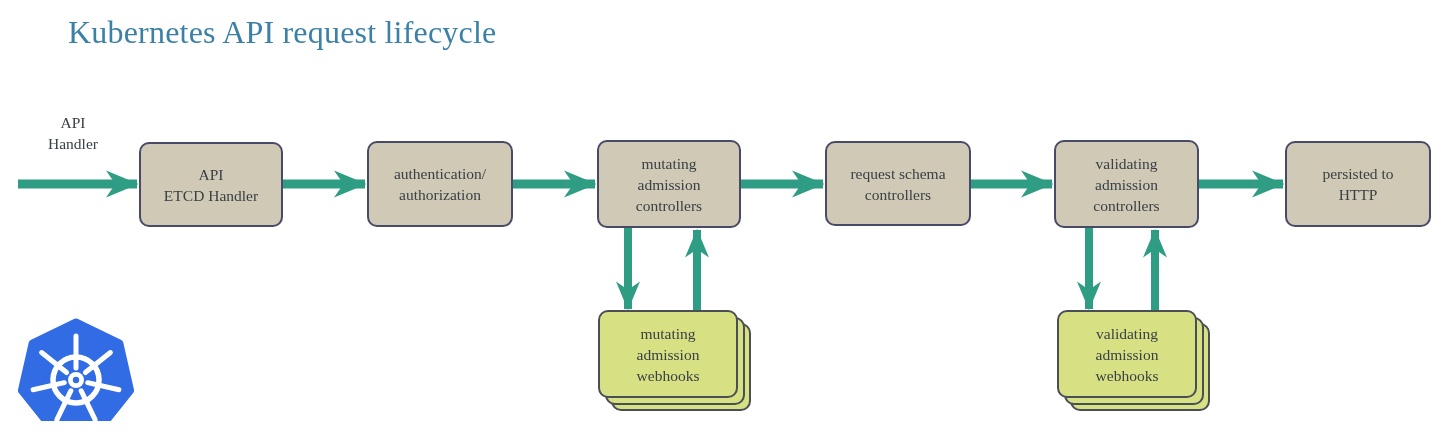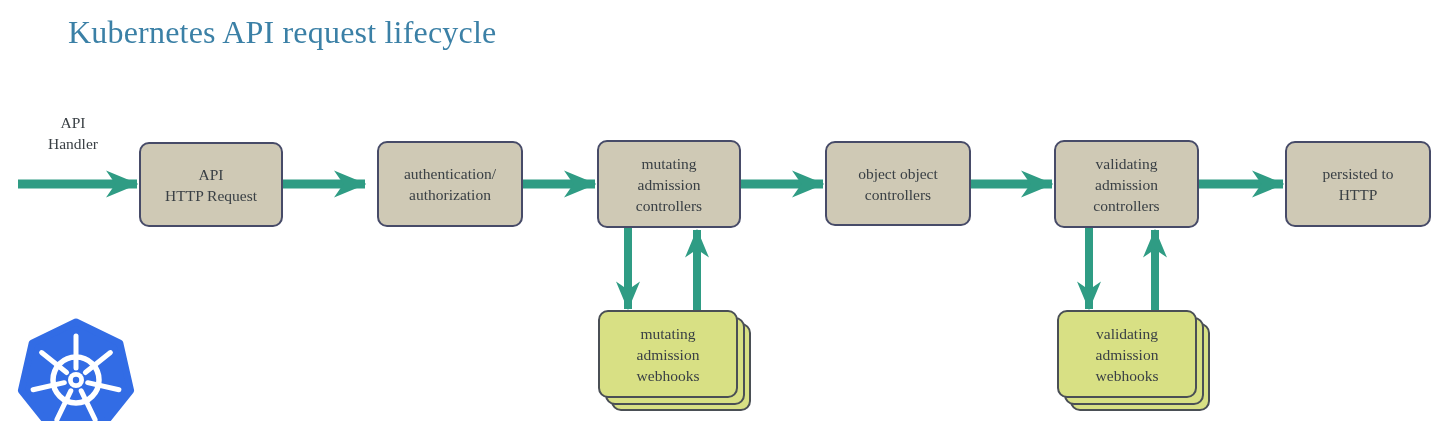--- a/index.html
+++ b/index.html
@@ -42,21 +42,21 @@
     display: flex;
     flex-direction: column;
     align-items: center;
     justify-content: center;
     text-align: center;
     font-size: 15.5px;
     line-height: 21px;
     color: #3A4045;
   }
   .node-1 { left: 139px;  top: 142px; width: 144px; height: 85px; }
-  .node-2 { left: 377px;  top: 141px; width: 146px; height: 86px; }
+  .node-2 { left: 367px;  top: 141px; width: 146px; height: 86px; }
   .node-3 { left: 597px;  top: 140px; width: 144px; height: 88px; }
   .node-4 { left: 825px;  top: 141px; width: 146px; height: 85px; }
   .node-5 { left: 1054px; top: 140px; width: 145px; height: 88px; }
   .node-6 { left: 1285px; top: 141px; width: 146px; height: 86px; text-align: right; }
   .webhook-stack { position: absolute; z-index: 2; width: 156px; height: 104px; }
   .webhook-stack.mutating   { left: 598px;  top: 310px; }
   .webhook-stack.validating { left: 1057px; top: 310px; }
   .wh-layer {
     position: absolute;
     box-sizing: border-box;
@@ -117,36 +117,36 @@
     <g stroke="#2F9C84" stroke-width="8">
       <line x1="628" y1="228" x2="628" y2="309" marker-end="url(#ah)"></line>
       <line x1="697" y1="310" x2="697" y2="230" marker-end="url(#ah)"></line>
       <line x1="1089" y1="228" x2="1089" y2="309" marker-end="url(#ah)"></line>
       <line x1="1155" y1="310" x2="1155" y2="230" marker-end="url(#ah)"></line>
     </g>
   </svg>
 
   <div class="node node-1">
     <span>API</span>
-    <span>HTTP Request</span>
+    <span>ETCD Handler</span>
   </div>
 
   <div class="node node-2">
     <span>authentication/</span>
     <span>authorization</span>
   </div>
 
   <div class="node node-3">
     <span>mutating</span>
     <span>admission</span>
     <span>controllers</span>
   </div>
 
   <div class="node node-4">
-    <span>object object</span>
+    <span>request schema</span>
     <span>controllers</span>
   </div>
 
   <div class="node node-5">
     <span>validating</span>
     <span>admission</span>
     <span>controllers</span>
   </div>
 
   <div class="node node-6">

